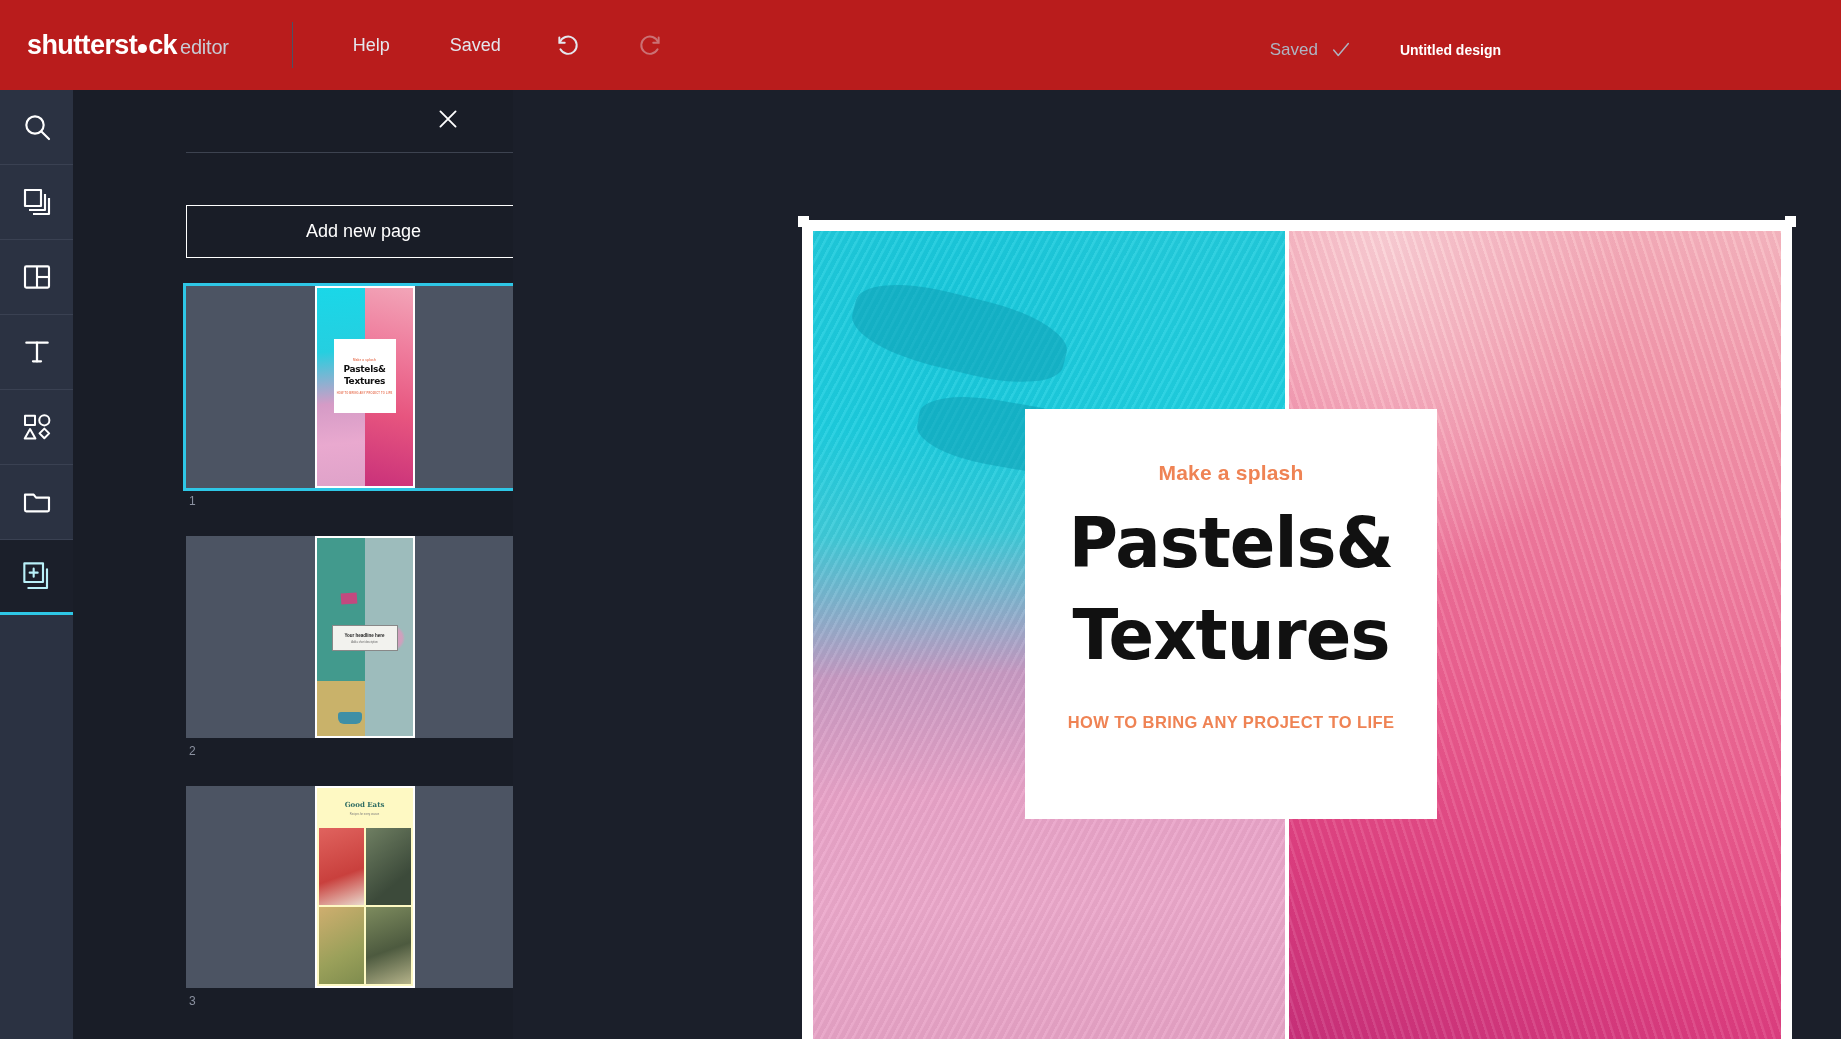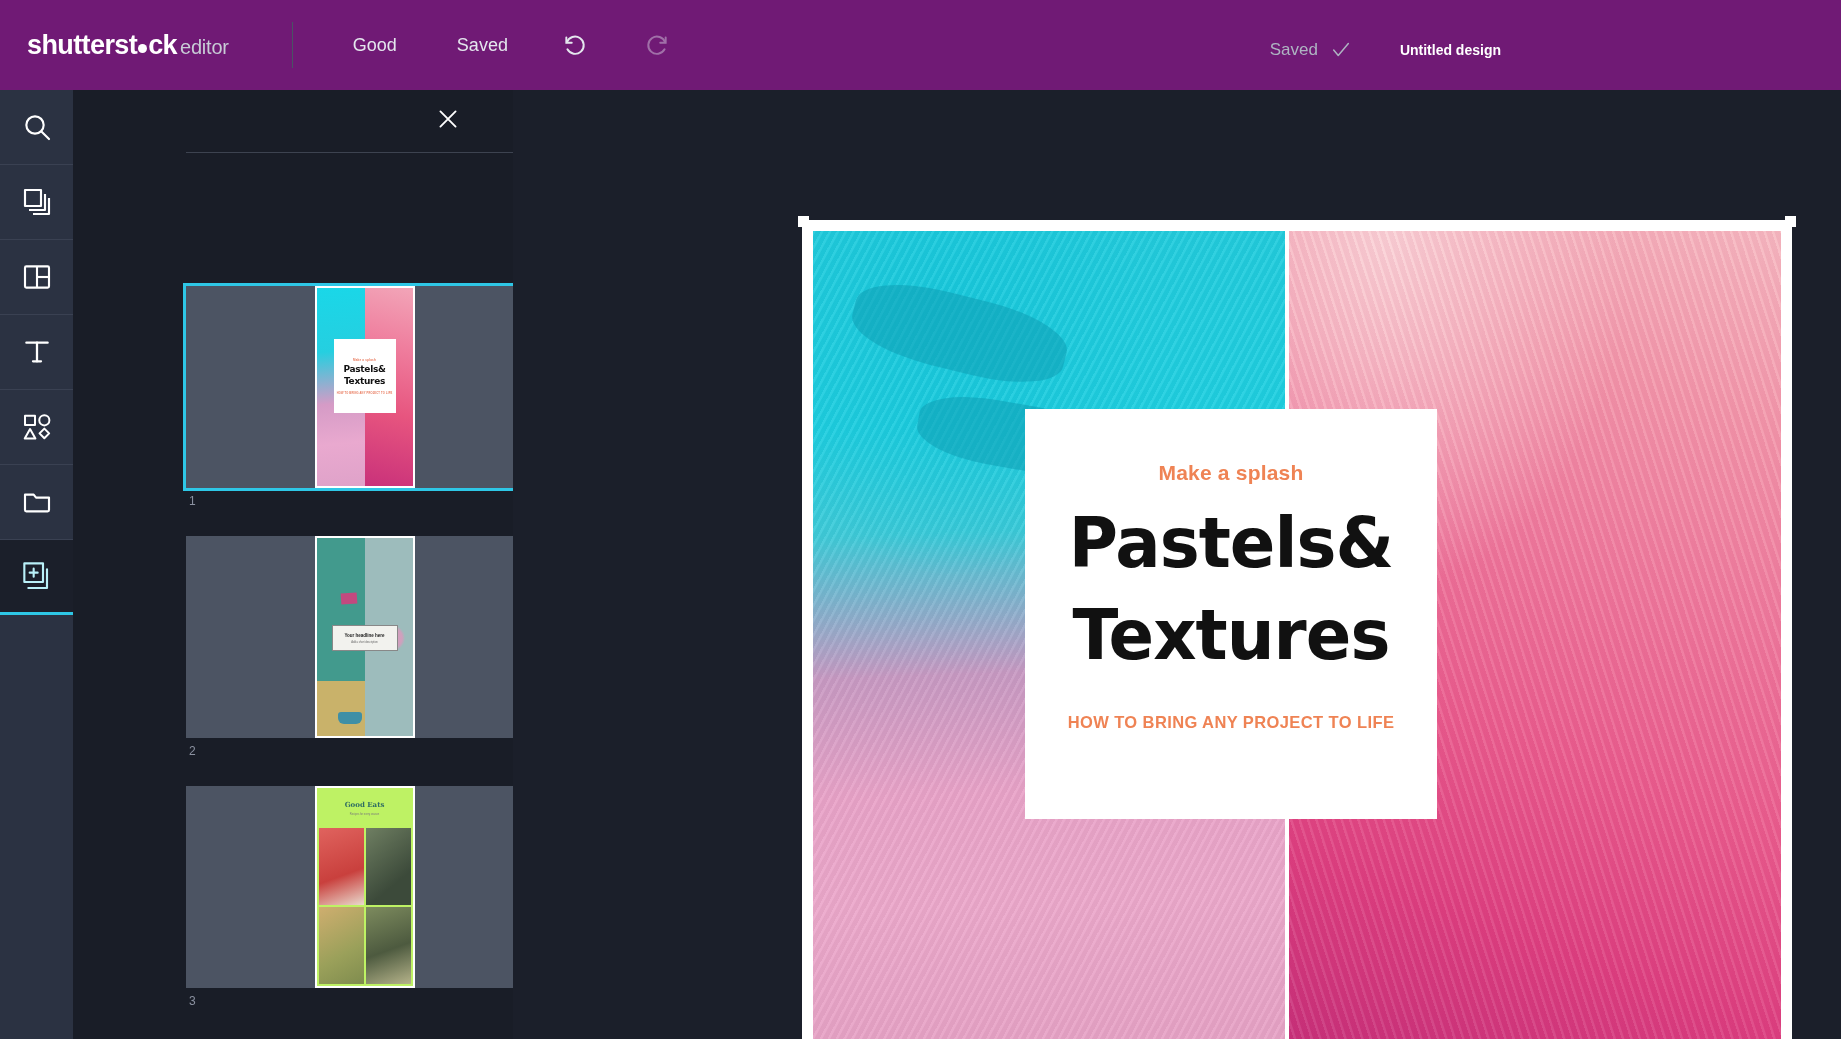--- a/index.html
+++ b/index.html
@@ -7,21 +7,21 @@
     width: 1841px; height: 1039px;
     background: #1b1f2a;
     font-family: "Liberation Sans", sans-serif;
     overflow: hidden;
   }
 
   
   .topbar {
     position: absolute; top: 0; left: 0;
     width: 1841px; height: 90px;
-    background: #701a75;
+    background: #b91c1c;
     display: flex; align-items: center;
   }
   .logo-wrap { display: flex; align-items: baseline; margin-left: 27px; }
   .logo-bold {
     font-size: 27px; font-weight: 700; color: #ffffff;
     letter-spacing: -0.6px;
   }
   .logo-light {
     font-size: 20px; font-weight: 400; color: #c8ccd6;
     letter-spacing: -0.2px; margin-left: 3px;
@@ -148,21 +148,21 @@
   .t2-title { font-size:4.5px; color:#222; font-weight:700; }
   .t2-sub { font-size:2.6px; color:#666; margin-top:3px; }
   .t2-blob { position:absolute; right:8%; top:44%; width:26px; height:26px;
     border-radius:50%; background:radial-gradient(circle,#d79fc0 0%,#cfa0bd 55%,rgba(190,150,175,0) 72%); }
   .t2-sq { position:absolute; left:26%; top:28%; width:16px; height:11px; background:#c2497f;
     transform:rotate(-4deg); }
   .t2-phone { position:absolute; left:22%; bottom:6%; width:24px; height:12px;
     background:#3f8fa6; border-radius:3px 3px 6px 6px; }
 
   
-  .t3 { position:absolute; inset:0; background:#bef264; display:flex; flex-direction:column; }
+  .t3 { position:absolute; inset:0; background:#fef9c3; display:flex; flex-direction:column; }
   .t3-head { height:20%; display:flex; flex-direction:column; align-items:center; justify-content:center; }
   .t3-h1 { font-size:7px; color:#2f6d63; font-weight:700; font-family:"DejaVu Serif", serif; }
   .t3-h2 { font-size:2.6px; color:#7a7a7a; margin-top:4px; }
   .t3-grid { flex:1; display:grid; grid-template-columns:1fr 1fr; grid-template-rows:1fr 1fr; gap:2px; padding:0 2px 2px; }
   .t3-c1 { background: linear-gradient(160deg,#e0635e,#c9403d 60%,#e9d9cd); }
   .t3-c2 { background: linear-gradient(140deg,#6f7f62,#3c4a3a 70%); }
   .t3-c3 { background: linear-gradient(150deg,#cfae6f,#9aa05a 60%,#7f8c4e); }
   .t3-c4 { background: linear-gradient(160deg,#7d8b5e,#4d5a3f 55%,#b5b38a); }
 
   
@@ -245,21 +245,21 @@
 
   <div class="logo-wrap">
     <span class="logo-bold">shutterst</span>
       <span class="logo-dot"></span>
       <span class="logo-bold">ck</span>
     <span class="logo-light">editor</span>
   </div>
 
   <div class="topbar-sep"></div>
 
-  <div class="menu-item">Good</div>
+  <div class="menu-item">Help</div>
   <div class="menu-item">Saved</div>
 
   <div class="icon-btn">
     <svg width="26" height="26" viewBox="0 0 24 24" fill="none" stroke="#e4e7ee" stroke-width="1.8" stroke-linecap="round">
       <path d="M4 5v5h5"></path>
       <path d="M4.5 9.5A8 8 0 1 1 5 16"></path>
     </svg>
   </div>
 
   <div class="icon-btn disabled">
@@ -357,20 +357,21 @@
 
   <div class="panel-head">
     <div class="close-btn">
       <svg width="26" height="26" viewBox="0 0 24 24" fill="none" stroke="#ffffff" stroke-width="1.7" stroke-linecap="round">
         <path d="M5 5l14 14M19 5L5 19"></path>
       </svg>
     </div>
   </div>
   <div class="panel-divider"></div>
 
+  <button class="add-page-btn">Add new page</button>
 
   <div class="thumb-list">
 
     <div class="thumb-block">
       <div class="thumb-frame selected">
         <div class="thumb-page">
           <div class="t1-left"></div>
           <div class="t1-right"></div>
           <div class="t1-card">
             <div class="t1-eyebrow">Make a splash</div>

